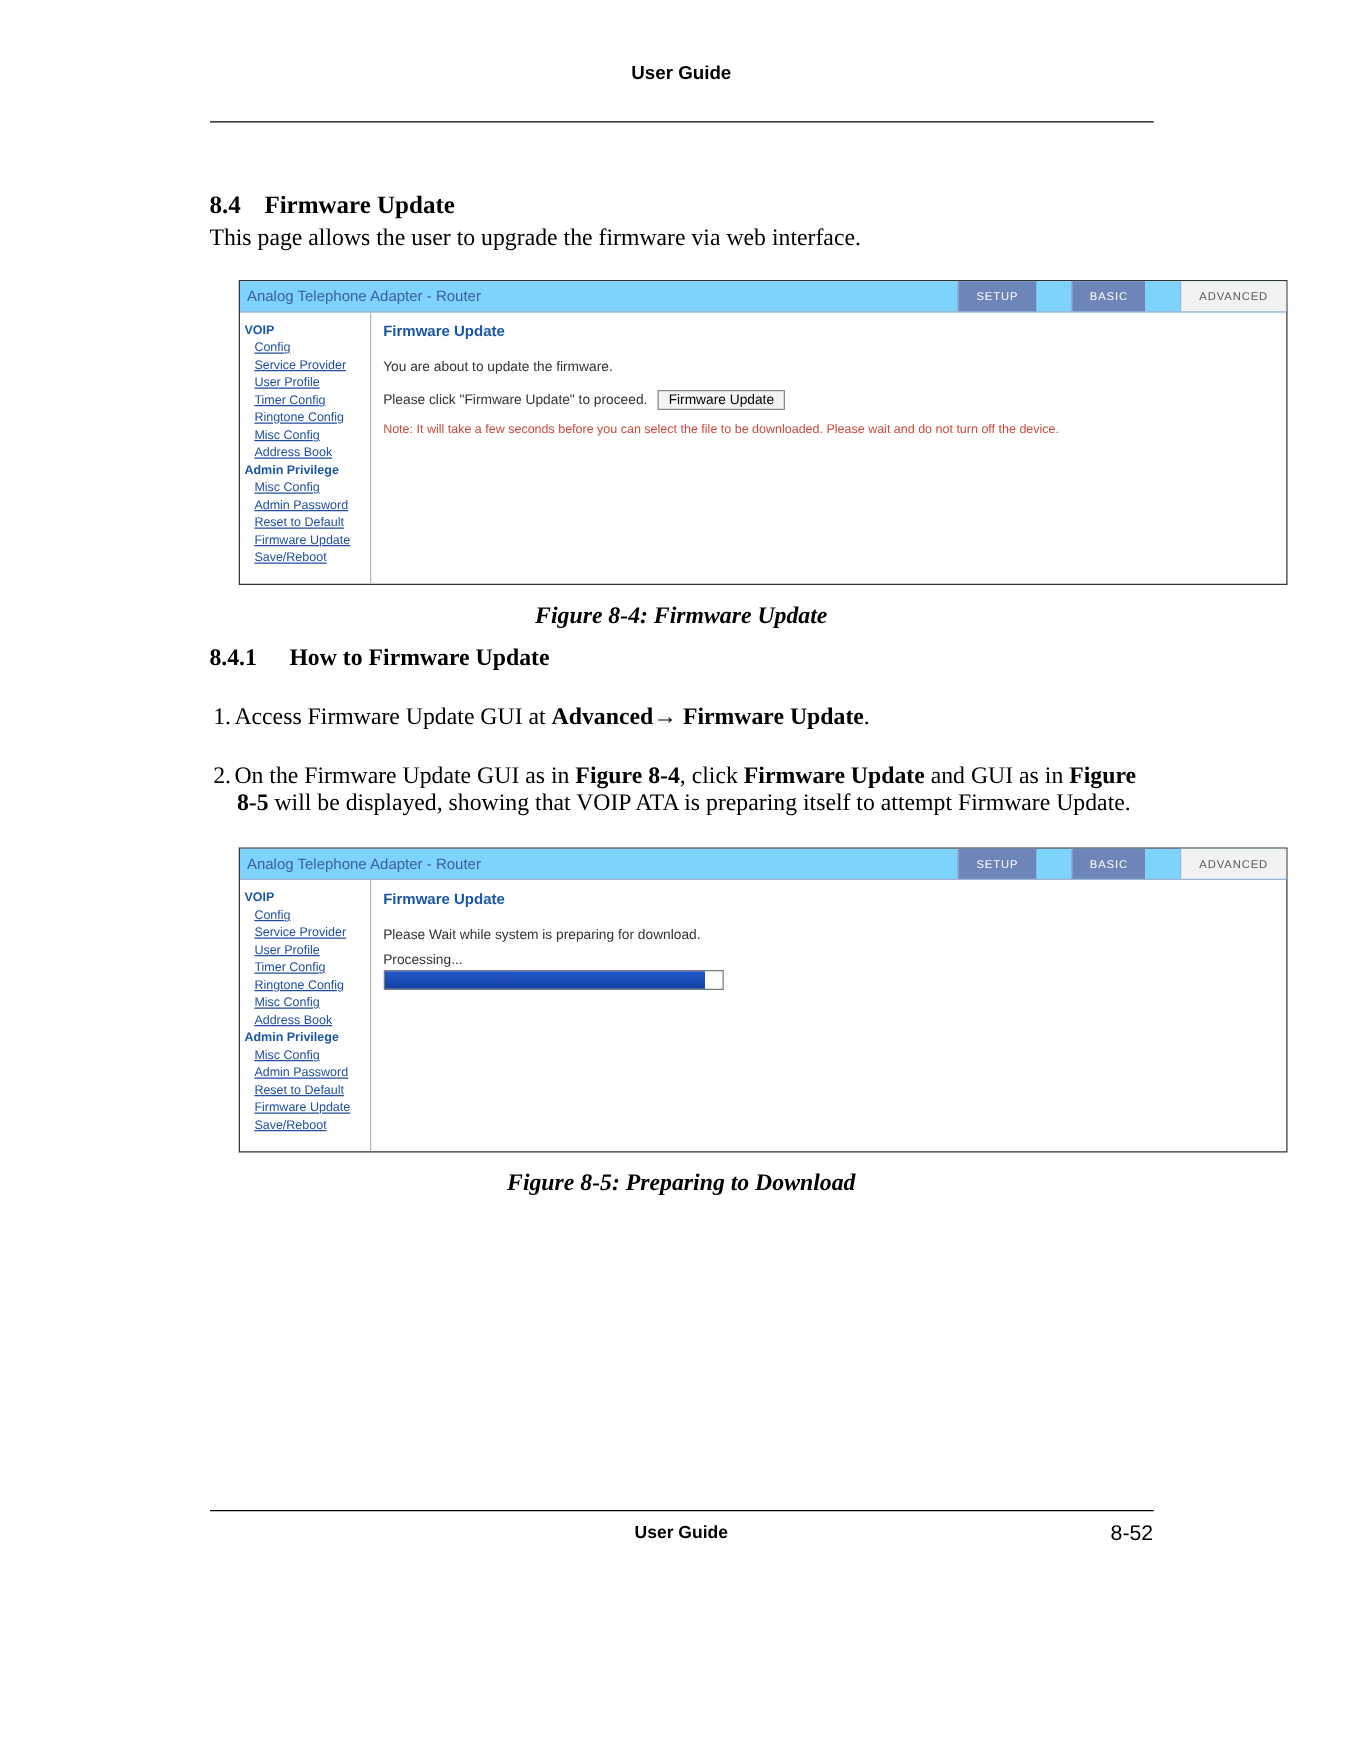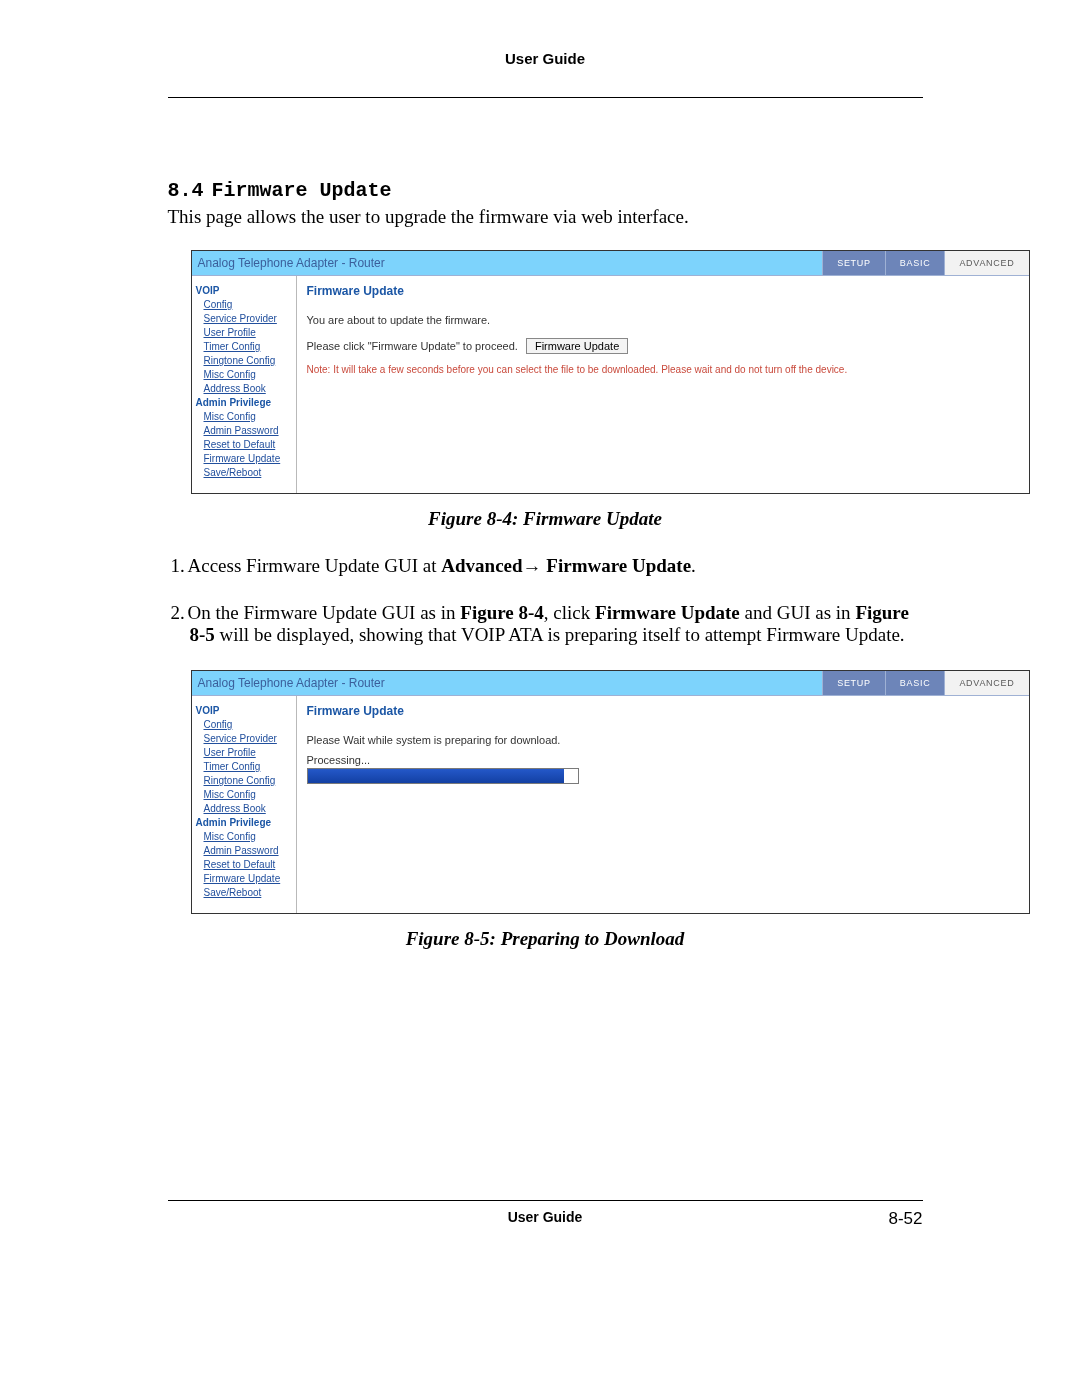--- a/index.html
+++ b/index.html
@@ -22,22 +22,21 @@
     text-align: center;
     font-weight: bold;
     font-family: Arial, Helvetica, sans-serif;
     font-size: 15px;
     padding-bottom: 30px;
     border-bottom: 1px solid #000;
   }
   .section-heading {
     font-size: 20px;
     font-weight: bold;
-    margin-top: 81px;
-    font-family: Liberation Mono, monospace;
+    margin-top: 55px;
   }
   .section-heading .num { display:inline-block; width:44px; }
   .body-text {
     font-size: 19px;
     margin-top: 4px;
     margin-bottom: 22px;
   }
   .caption {
     text-align: center;
     font-style: italic;
@@ -78,21 +77,21 @@
     align-items: center;
     background: #7dd3fc;
     border-bottom: 1px solid #9fb1d4;
     height: 24px;
     padding-left: 6px;
   }
   .gui-title {
     color: #3b5f9b;
     font-size: 12px;
   }
-  .gui-tabs { display: flex; height: 100%; }
+  .gui-tabs { display: flex; height: 100%; gap: 28px; }
   .gui-tab {
     padding: 0 14px;
     display: flex;
     align-items: center;
     font-size: 9px;
     letter-spacing: .08em;
     color: #fff;
     border-left: 1px solid #9fb1d4;
   }
   .tab-setup { background: #6d85b9; }
@@ -220,20 +219,23 @@
           <span>Please click "Firmware Update" to proceed.</span>
           <button class="gui-btn">Firmware Update</button>
         </div>
         <div class="gui-note">Note: It will take a few seconds before you can select the file to be downloaded. Please wait and do not turn off the device.</div>
       </div>
     </div>
   </div>
 
   <div class="caption">Figure 8-4: Firmware Update</div>
 
+  <div class="subsection-heading">
+    <span class="num">8.4.1</span><span>How to Firmware Update</span>
+  </div>
 
   <ol class="steps">
     <li><span>Access Firmware Update GUI at </span><span class="bold">Advanced→ Firmware Update</span><span>.</span></li>
     <li><span>On the Firmware Update GUI as in </span><span class="bold">Figure 8-4</span><span>, click </span><span class="bold">Firmware Update</span><span> and GUI as in </span><span class="bold">Figure 8-5</span><span> will be displayed, showing that VOIP ATA is preparing itself to attempt Firmware Update.</span></li>
   </ol>
 
   <div class="gui">
     <div class="gui-top">
       <span class="gui-title">Analog Telephone Adapter - Router</span>
       <div class="gui-tabs">

